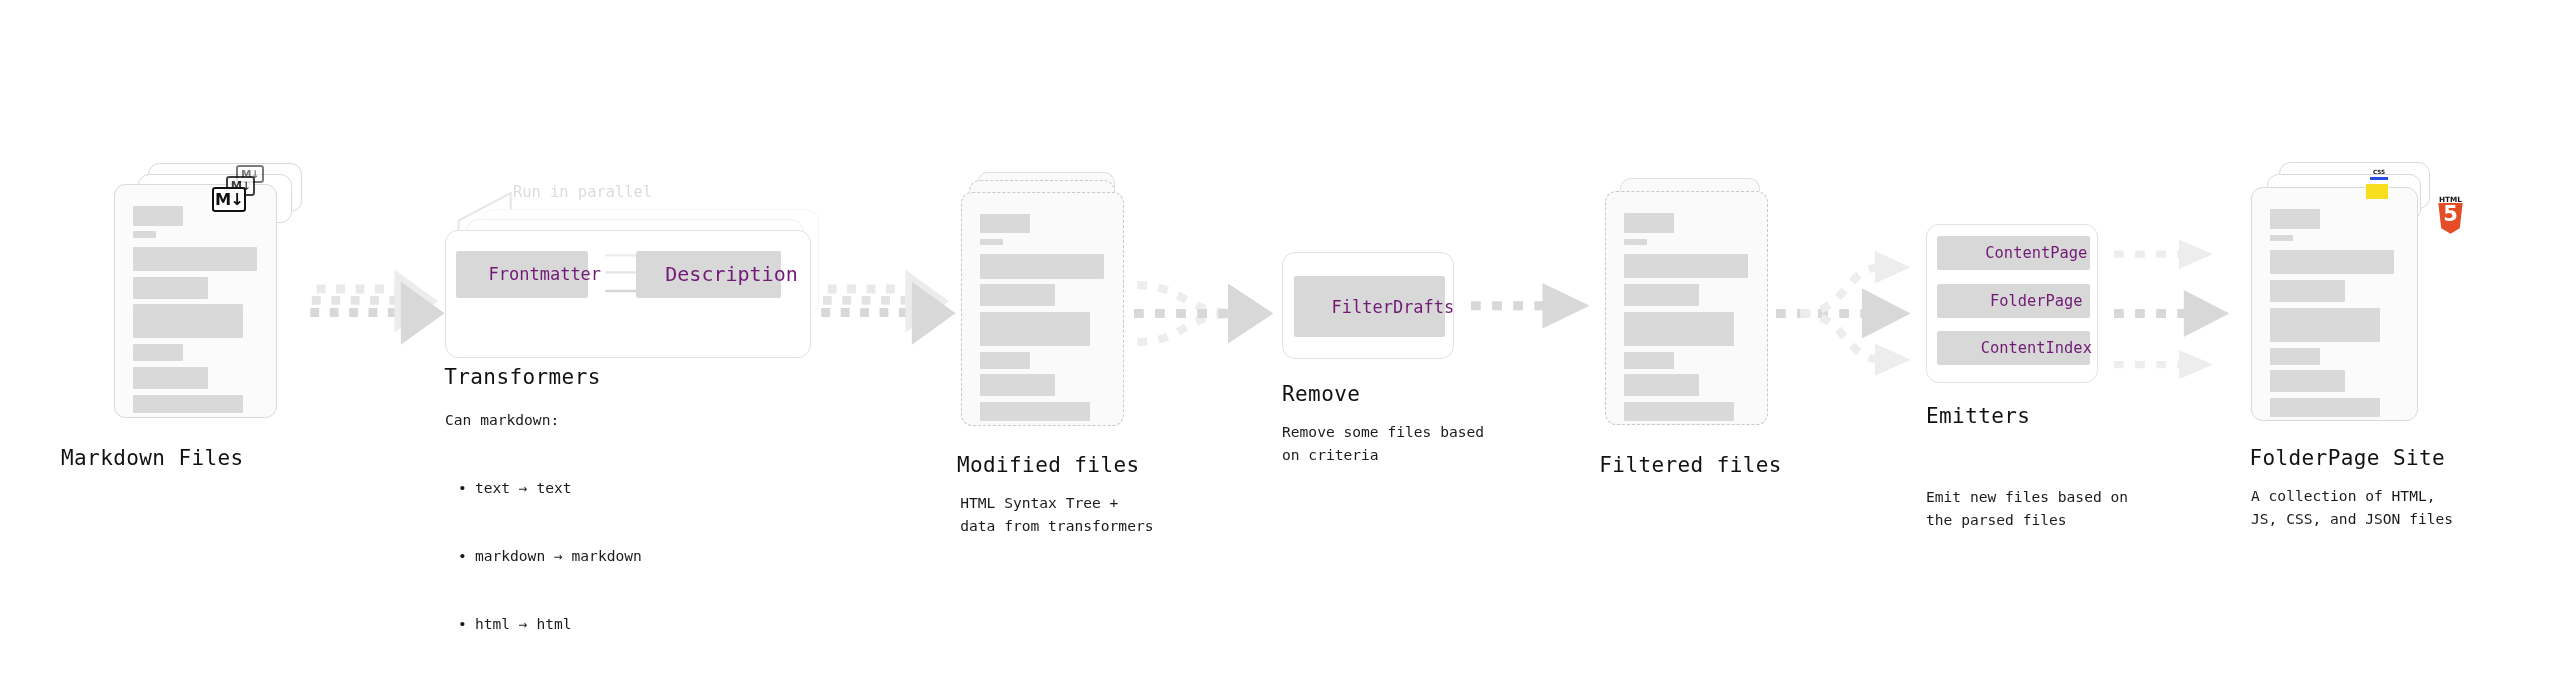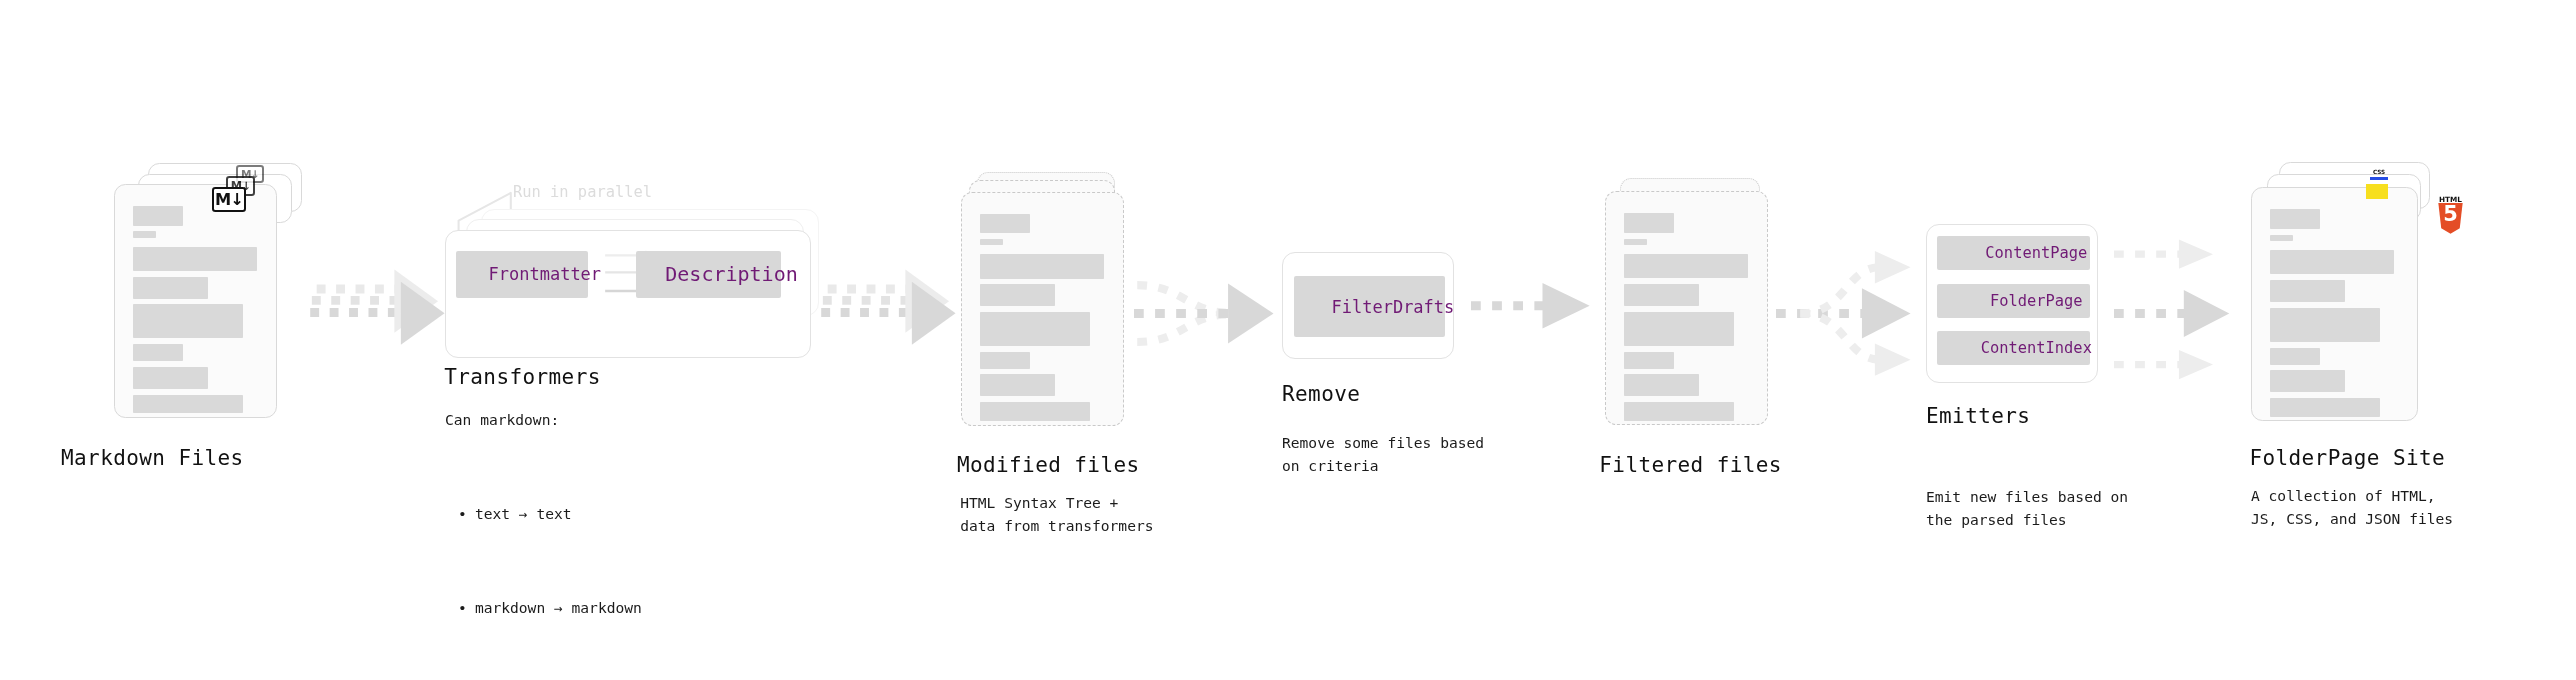--- a/index.html
+++ b/index.html
@@ -78,21 +78,21 @@
 
   
   .cap-title{position:absolute;font-size:21px;color:#111;white-space:nowrap;letter-spacing:0.4px;}
   .cap-sub{position:absolute;font-size:14.6px;line-height:1.55;color:#1b1b1b;white-space:pre;}
   .cap-note{position:absolute;font-size:15.4px;color:#dcdcdc;white-space:nowrap;}
 
   
   .arrowsvg{position:absolute;overflow:visible;}
 
   ul.tlist{margin:0;padding:0;list-style:none;}
-  ul.tlist li{white-space:pre;margin-top:26px;}
+  ul.tlist li{white-space:pre;}
   ul.tlist li::before{content:"\2022";margin-right:8.1px;}
 </style>
 </head>
 <body>
 
 <div class="stage" style="left:114px;top:163px;">
   <div class="filestack" style="width:195px;height:260px;">
     <div class="sheet s3" style="left:34px;top:0px;width:154px;height:49px;"></div>
     <div class="sheet s2" style="left:24.4px;top:10.6px;width:154px;height:49px;"></div>
     <div class="sheet s1" style="left:0px;top:21px;width:163px;height:234px;">
@@ -213,21 +213,21 @@
   <path d="M4 92 C60 92, 66 58, 118 58" fill="none" stroke="#ededed" stroke-width="10" stroke-dasharray="12 14"></path>
   <line x1="0" y1="57" x2="120" y2="57" stroke="#d8d8d8" stroke-width="11" stroke-dasharray="12 14"></line>
   <polygon points="116,20 172,57 116,94" fill="#d8d8d8"></polygon>
 </svg>
 
 <div class="stage" style="left:1282px;top:252px;">
   <div class="pbox" style="left:0px;top:0px;width:172px;height:107px;position:relative;">
     <div class="chip" style="left:11.4px;top:23px;width:151px;height:61px;font-size:17px;">FilterDrafts</div>
   </div>
   <div class="cap-title" style="left:0px;top:130px;">Remove</div>
-  <div class="cap-sub" style="left:0px;top:169px;margin-top:11px;">Remove some files based
+  <div class="cap-sub" style="left:0px;top:169px;">Remove some files based
 on criteria</div>
 </div>
 
 <svg class="arrowsvg" style="left:1471px;top:283px;" width="130" height="65" viewBox="0 0 160 80">
   <line x1="0" y1="28" x2="92" y2="28" stroke="#d8d8d8" stroke-width="11" stroke-dasharray="12 14"></line>
   <polygon points="88,0 146,28 88,56" fill="#d8d8d8"></polygon>
 </svg>
 
 <div class="stage" style="left:1605px;top:189px;">
   <div class="filestack" style="width:179px;height:260px;">

